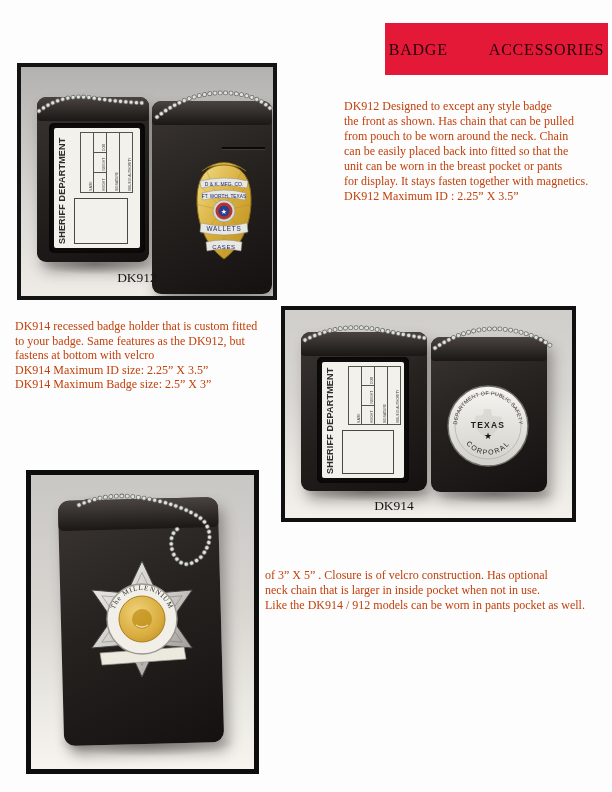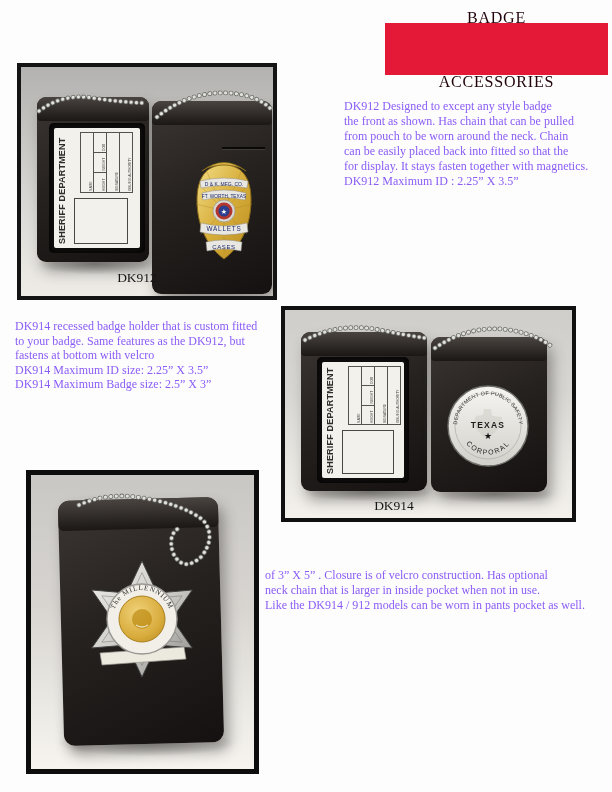--- a/index.html
+++ b/index.html
@@ -1,21 +1,21 @@
 <!DOCTYPE html>
 <html><head>
 <meta charset="utf-8">
 <style>
   html,body{margin:0;padding:0;background:#ffffff;}
   .page{position:relative;width:612px;height:792px;background:#fdfdfd;overflow:hidden;
         font-family:"Liberation Serif",serif;color:#1a1a1a;}
 
   
   .banner{position:absolute;left:385px;top:23px;width:223px;height:52px;background:#e41937;
-          display:flex;flex-direction:column;align-items:center;justify-content:center;gap:41px;}
+          display:flex;align-items:center;justify-content:center;gap:41px;}
   .banner-line{font-size:16px;line-height:23px;letter-spacing:.8px;color:#23040a;}
 
   
   .photo{position:absolute;margin:4px;overflow:hidden;}
   .photo-912{left:13px;top:59px;width:252px;height:229px;border:4px solid #141414;
              background:linear-gradient(180deg,#b3b2b0 0%,#c6c5c2 30%,#dddbd7 65%,#efece7 100%);}
   .photo-914{left:277px;top:302px;width:287px;height:208px;border:4px solid #101010;
              background:linear-gradient(180deg,#cfcecb 0%,#d8d6d2 40%,#e9e7e2 75%,#f4f1ec 100%);}
   .photo-917{left:22px;top:466px;width:223px;height:294px;border:5px solid #0d0d0d;
              background:linear-gradient(180deg,#c9c7c4 0%,#d8d5d1 45%,#eceae5 80%,#f7f4ef 100%);}
@@ -42,21 +42,21 @@
   .id-cell:last-child{border-right:none;}
   .id-label{position:absolute;left:1px;bottom:0;font-size:6px;transform:scale(.55);
             transform-origin:0 100%;color:#44423e;font-family:"Liberation Sans",sans-serif;white-space:nowrap;}
 
   .badge-svg{position:absolute;}
   .chain{position:absolute;inset:0;width:100%;height:100%;pointer-events:none;}
 
   figcaption.caption{position:absolute;font-size:13.5px;color:#151515;text-align:center;width:140px;}
 
   
-  .desc{position:absolute;white-space:nowrap;color:#8b5cf6;}
+  .desc{position:absolute;white-space:nowrap;color:#c2410c;}
   .desc div{white-space:nowrap;}
   .desc-912{left:344px;top:99px;font-size:12px;line-height:15px;}
   .desc-914{left:15px;top:319px;font-size:12px;line-height:14.5px;}
   .desc-917{left:265px;top:568px;font-size:12px;line-height:15px;}
 
   svg text{font-family:"Liberation Sans",sans-serif;}
   svg .serif-t{font-family:"Liberation Serif",serif;}
 </style>
 </head>
 <body>
@@ -155,20 +155,21 @@
     </svg>
 
     <figcaption class="caption" style="left:46px;top:203px;">DK912</figcaption>
   </figure>
 
   <div class="desc desc-912">
     <div>DK912 Designed to except any style badge</div>
     <div>the front as shown. Has chain that can be pulled</div>
     <div>from pouch to be worn around the neck. Chain</div>
     <div>can be easily placed back into fitted so that the</div>
+    <div>unit can be worn in the breast pocket or pants</div>
     <div>for display. It stays fasten together with magnetics.</div>
     <div>DK912 Maximum ID : 2.25” X 3.5”</div>
   </div>
 
   <div class="desc desc-914">
     <div>DK914 recessed badge holder that is custom fitted</div>
     <div>to your badge. Same features as the DK912, but</div>
     <div>fastens at bottom with velcro</div>
     <div>DK914 Maximum ID size: 2.25” X 3.5”</div>
     <div>DK914 Maximum Badge size: 2.5” X 3”</div>

